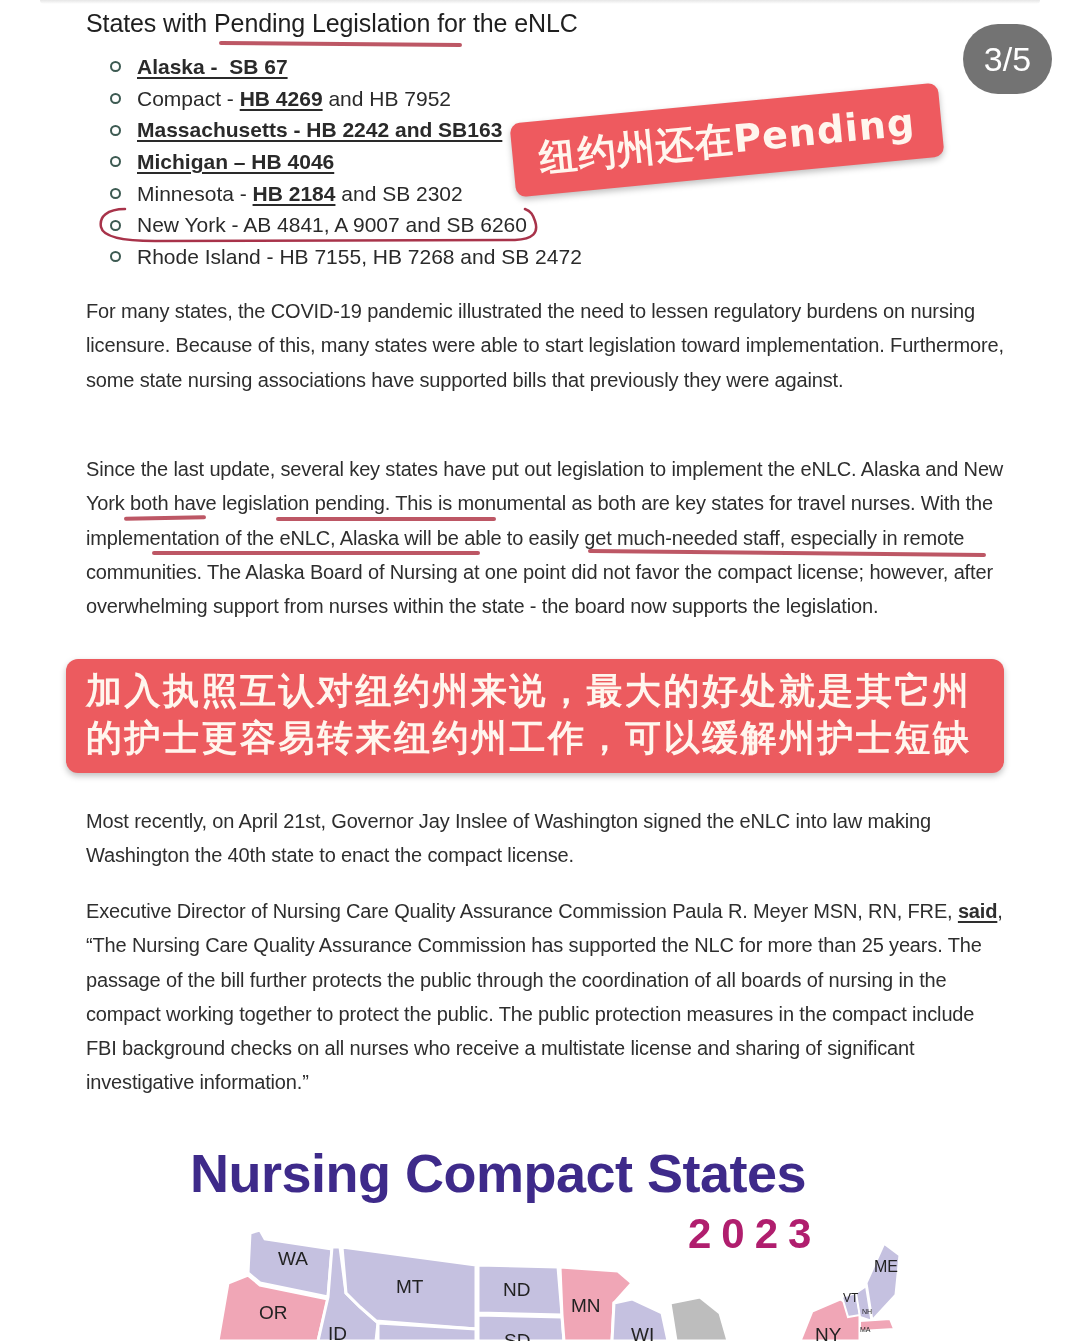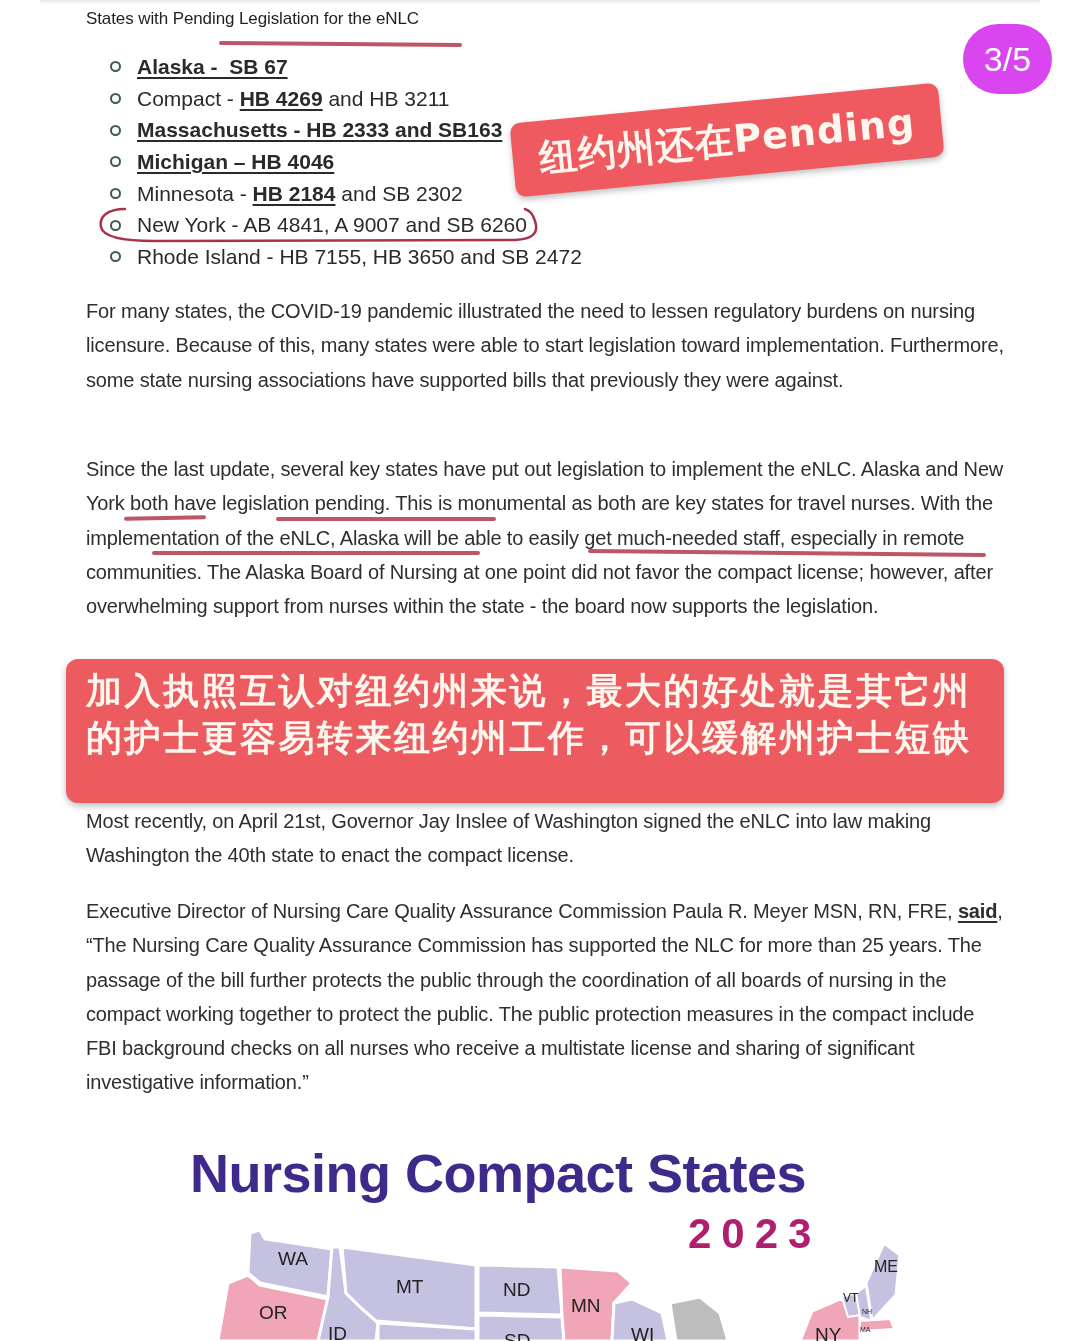--- a/index.html
+++ b/index.html
@@ -2,46 +2,46 @@
 <html><head>
 <meta charset="utf-8">
 <style>
   * { box-sizing: border-box; margin: 0; padding: 0; }
   html, body { width: 1080px; height: 1341px; overflow: hidden; background: #ffffff; }
   body { position: relative; font-family: "Liberation Sans", "DejaVu Sans", sans-serif; color: #2a2a2a; }
 
   .top-shadow { position: absolute; left: 40px; top: 0; width: 1000px; height: 4px;
     background: linear-gradient(#e6e6e6, #ffffff); border-radius: 0 0 4px 4px; }
 
-  .heading { position: absolute; left: 86px; top: 9px; font-size: 17px; font-weight: 500;
+  .heading { position: absolute; left: 86px; top: 9px; font-size: 25px; font-weight: 500;
     color: #1f1f1f; letter-spacing: -0.1px; }
 
   .state-list { position: absolute; left: 110px; top: 51px; list-style: none; }
   .state-list li { height: 31.7px; display: flex; align-items: center; font-size: 21px; color: #2a2a2a; white-space: pre; }
   .bullet { width: 11px; height: 11px; border: 2px solid #3d5a52; border-radius: 50%;
     margin-right: 16px; flex: none; }
   .u { text-decoration: underline; text-decoration-thickness: 1.5px; text-underline-offset: 3px; font-weight: bold; }
 
   .para { position: absolute; left: 86px; width: 920px; font-size: 20px; line-height: 34.3px;
     color: #2e2e2e; letter-spacing: -0.15px; }
   .para span.u-link { text-decoration: underline; text-underline-offset: 3px; font-weight: bold; }
 
   .marker { position: absolute; height: 4px; background: #b1394a; border-radius: 3px; opacity: 0.85; }
 
   .page-badge { position: absolute; left: 963px; top: 24px; width: 89px; height: 70px;
-    background: #d946ef; border-radius: 35px; color: #ffffff; font-size: 34px;
+    background: #737373; border-radius: 35px; color: #ffffff; font-size: 34px;
     display: flex; align-items: center; justify-content: center; font-family: "Liberation Sans", sans-serif; }
 
   .sticker1 { position: absolute; left: 512px; top: 103px; width: 430px; height: 74px;
     background: #ee5a5f; border-radius: 10px; transform: rotate(-5.5deg);
     color: #fff6ee; font-size: 38px; font-weight: bold; display: flex; align-items: center;
     justify-content: center; box-shadow: 0 3px 6px rgba(0,0,0,0.25); letter-spacing: 1px;
     font-family: "DejaVu Sans", sans-serif; }
 
-  .sticker2 { position: absolute; left: 66px; top: 659px; width: 938px; height: 144px;
+  .sticker2 { position: absolute; left: 66px; top: 659px; width: 938px; height: 114px;
     background: #ec5b5f; border-radius: 12px; box-shadow: 0 3px 6px rgba(0,0,0,0.25);
     color: #fff6ee; font-size: 36px; font-weight: bold; padding: 8px 14px 0 20px;
     line-height: 47px; letter-spacing: 2.5px; font-family: "DejaVu Sans", sans-serif; }
 
   .map-title { position: absolute; left: 190px; top: 1142px; font-size: 54px; font-weight: bold;
     color: #3e2a8a; letter-spacing: -0.5px; font-family: "Liberation Sans", sans-serif; }
   .map-year { position: absolute; left: 688px; top: 1210px; font-size: 42px; font-weight: bold;
     color: #b01e6e; letter-spacing: 10px; font-family: "Liberation Sans", sans-serif; }
 
   .map { position: absolute; left: 200px; top: 1225px; width: 720px; height: 116px; }
@@ -58,41 +58,41 @@
 <h2 class="heading">States with Pending Legislation for the eNLC</h2>
 <div class="marker" style="left:219px; top:42px; width:243px; height:4px; transform:rotate(0.5deg);"></div>
 
 <ul class="state-list">
   <li>
     <span class="bullet"></span>
     <a class="u">Alaska -  SB 67</a>
   </li>
   <li>
     <span class="bullet"></span>
-    <span>Compact - </span><a class="u">HB 4269</a><span> and HB 3211</span>
+    <span>Compact - </span><a class="u">HB 4269</a><span> and HB 7952</span>
   </li>
   <li>
     <span class="bullet"></span>
-    <a class="u">Massachusetts - HB 2333 and SB163</a>
+    <a class="u">Massachusetts - HB 2242 and SB163</a>
   </li>
   <li>
     <span class="bullet"></span>
     <a class="u">Michigan – HB 4046</a>
   </li>
   <li>
     <span class="bullet"></span>
     <span>Minnesota - </span><a class="u">HB 2184</a><span> and SB 2302</span>
   </li>
   <li>
     <span class="bullet"></span>
     <span>New York - AB 4841, A 9007 and SB 6260</span>
   </li>
   <li>
     <span class="bullet"></span>
-    <span>Rhode Island - HB 7155, HB 3650 and SB 2472</span>
+    <span>Rhode Island - HB 7155, HB 7268 and SB 2472</span>
   </li>
 </ul>
 
 <svg style="position:absolute; left:95px; top:203px;" width="450" height="44" viewBox="0 0 450 44">
   <path d="M30 6 C12 6 4 14 6 24 C8 34 30 38 60 38 L420 37 C438 36 444 30 440 18 C438 12 436 8 430 6" fill="none" stroke="#a8334a" stroke-width="2.5" stroke-linecap="round"></path>
 </svg>
 
 <div class="sticker1">纽约州还在Pending</div>
 
 <p class="para" style="top:294px;">For many states, the COVID-19 pandemic illustrated the need to lessen regulatory burdens on nursing licensure. Because of this, many states were able to start legislation toward implementation. Furthermore, some state nursing associations have supported bills that previously they were against.</p>

